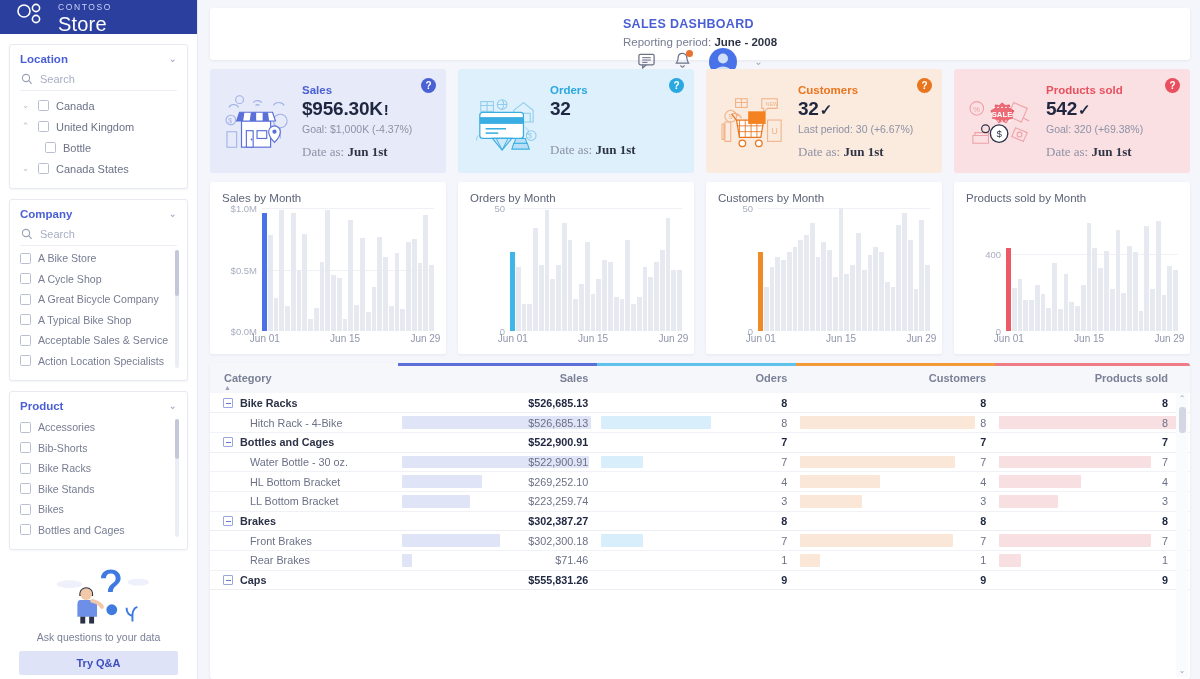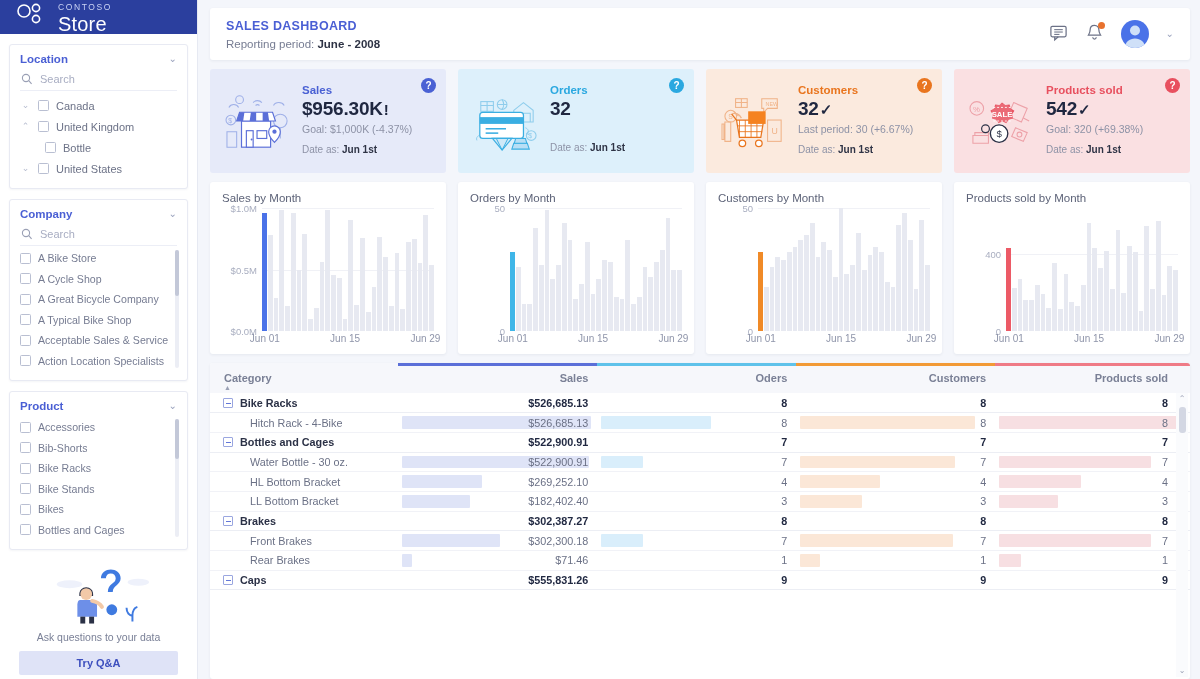--- a/index.html
+++ b/index.html
@@ -64,42 +64,42 @@
   .qna { margin: 10px 9px 0 9px; text-align: center; padding: 8px 10px 10px; }
   .qna-art { height: 56px; display: flex; align-items: flex-end; justify-content: center; }
   .qna-text { color: #7a8097; font-size: 10.5px; margin: 7px 0 8px; }
   .qna-btn {
     background: #dfe3f7; color: #3d4fbe; font-weight: bold; font-size: 11px;
     border-radius: 2px; padding: 6px 0; cursor: pointer;
   }
 
   
   .main { flex: 1; height: 679px; padding: 8px 10px 0 12px; display: flex; flex-direction: column; gap: 9px; overflow: hidden; }
-  .card { background: #fff; border-radius: 3px; box-shadow: 0 1px 3px rgba(40,50,90,.07); }
+  .card { background: #fff; border-radius: 3px; box-shadow: 0 1px 3px rgba(40,50,90,.07); flex-direction: column; }
 
   .topbar { display: flex; align-items: center; padding: 9px 16px; height: 52px; }
   .topbar-left { flex: 1; }
   .dash-title { color: #4a5fd4; font-weight: bold; font-size: 12.5px; letter-spacing: .3px; }
   .dash-sub { color: #767c92; font-size: 11.5px; margin-top: 5px; }
   .dash-sub b { color: #2e3345; }
   .topbar-right { display: flex; align-items: center; gap: 17px; }
   .bell-wrap { position: relative; }
   .bell-dot { position: absolute; top: -1px; right: -1px; width: 7px; height: 7px; background: #e8722e; border-radius: 50%; }
   .avatar { width: 28px; height: 28px; border-radius: 50%; background: #4a72e8; display: flex; align-items: flex-end; justify-content: center; overflow: hidden; }
 
   
   .kpis { display: flex; gap: 12px; }
   .kpi { flex: 1; border-radius: 3px; padding: 11px 12px 12px 10px; display: flex; gap: 6px; position: relative; height: 104px; }
   .kpi-art { width: 76px; flex: 0 0 76px; display: flex; align-items: center; justify-content: center; }
   .kpi-body { flex: 1; padding-top: 4px; min-width: 0; }
   .kpi-label { font-weight: bold; font-size: 11.5px; }
   .kpi-value { font-size: 19px; font-weight: bold; color: #1f2740; margin-top: 2px; letter-spacing: -.2px; display: flex; align-items: baseline; gap: 1px; }
   .kpi-mark { font-size: 15px; }
   .kpi-goal { color: #8d92a6; font-size: 10.5px; margin-top: 3px; }
-  .kpi-date { color: #8d92a6; font-size: 10px; margin-top: 9px; }
+  .kpi-date { color: #8d92a6; font-size: 13px; margin-top: 9px; font-family: Liberation Serif, serif; }
   .kpi-date b { color: #2e3345; font-weight: bold; }
   .kpi-help { position: absolute; top: 9px; right: 10px; width: 15px; height: 15px; border-radius: 50%; display: flex; align-items: center; justify-content: center; font-size: 10px; color: #fff; font-weight: bold; }
 
   
   .charts { display: flex; gap: 12px; }
   .chart-card { flex: 1; height: 172px; padding: 10px 12px 8px 12px; display: flex; flex-direction: column; }
   .chart-title { color: #5d6378; font-size: 11.5px; margin-bottom: 4px; }
   .plot { flex: 1; position: relative; display: flex; }
   .yaxis { width: 40px; flex: 0 0 40px; position: relative; }
   .ytick { position: absolute; right: 5px; color: #a9aec0; font-size: 9.5px; transform: translateY(-50%); white-space: nowrap; }
@@ -187,21 +187,21 @@
             <span class="cbx"></span>
             <span class="tree-label">United Kingdom</span>
           </div>
           <div class="tree-row indent">
             <span class="cbx"></span>
             <span class="tree-label">Bottle</span>
           </div>
           <div class="tree-row">
             <span class="tw">⌄</span>
             <span class="cbx"></span>
-            <span class="tree-label">United States</span>
+            <span class="tree-label">Canada States</span>
           </div>
         </div>
       </div>
 
       <div class="panel">
         <div class="panel-head">
           <span class="panel-title">Company</span>
           <span class="chev">⌄</span>
         </div>
         <div class="search-row">
@@ -881,21 +881,21 @@
             </tr>
             <tr class="child">
               <td>
                 <div class="cat-cell">
                   <span class="cat-name">LL Bottom Bracket</span>
                 </div>
               </td>
               <td>
                 <div class="num-cell">
                   <div class="databar" style="background: rgb(223, 228, 247); width: 34%;"></div>
-                  <span class="num-val">$182,402.40</span>
+                  <span class="num-val">$223,259.74</span>
                 </div>
               </td>
               <td>
                 <div class="num-cell">
                   <span class="num-val">3</span>
                 </div>
               </td>
               <td>
                 <div class="num-cell">
                   <div class="databar" style="background: rgb(251, 231, 215); width: 31%;"></div>

